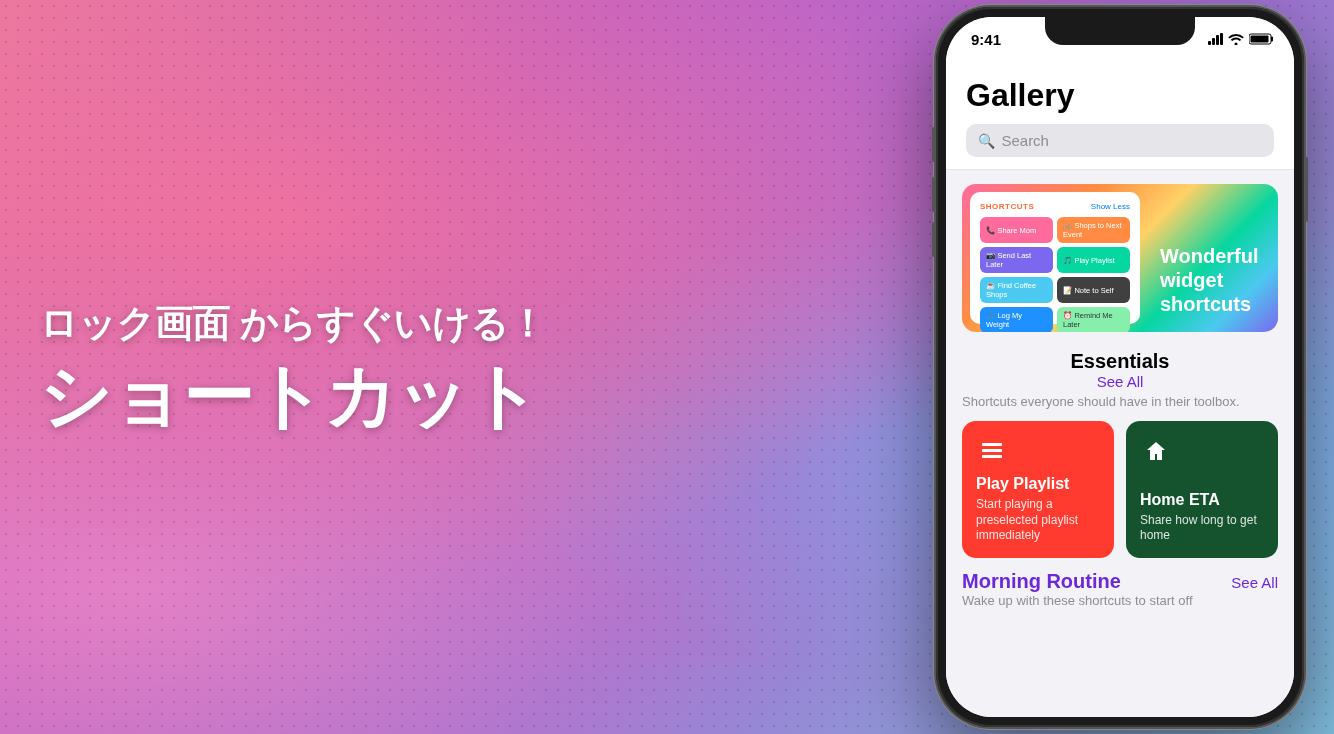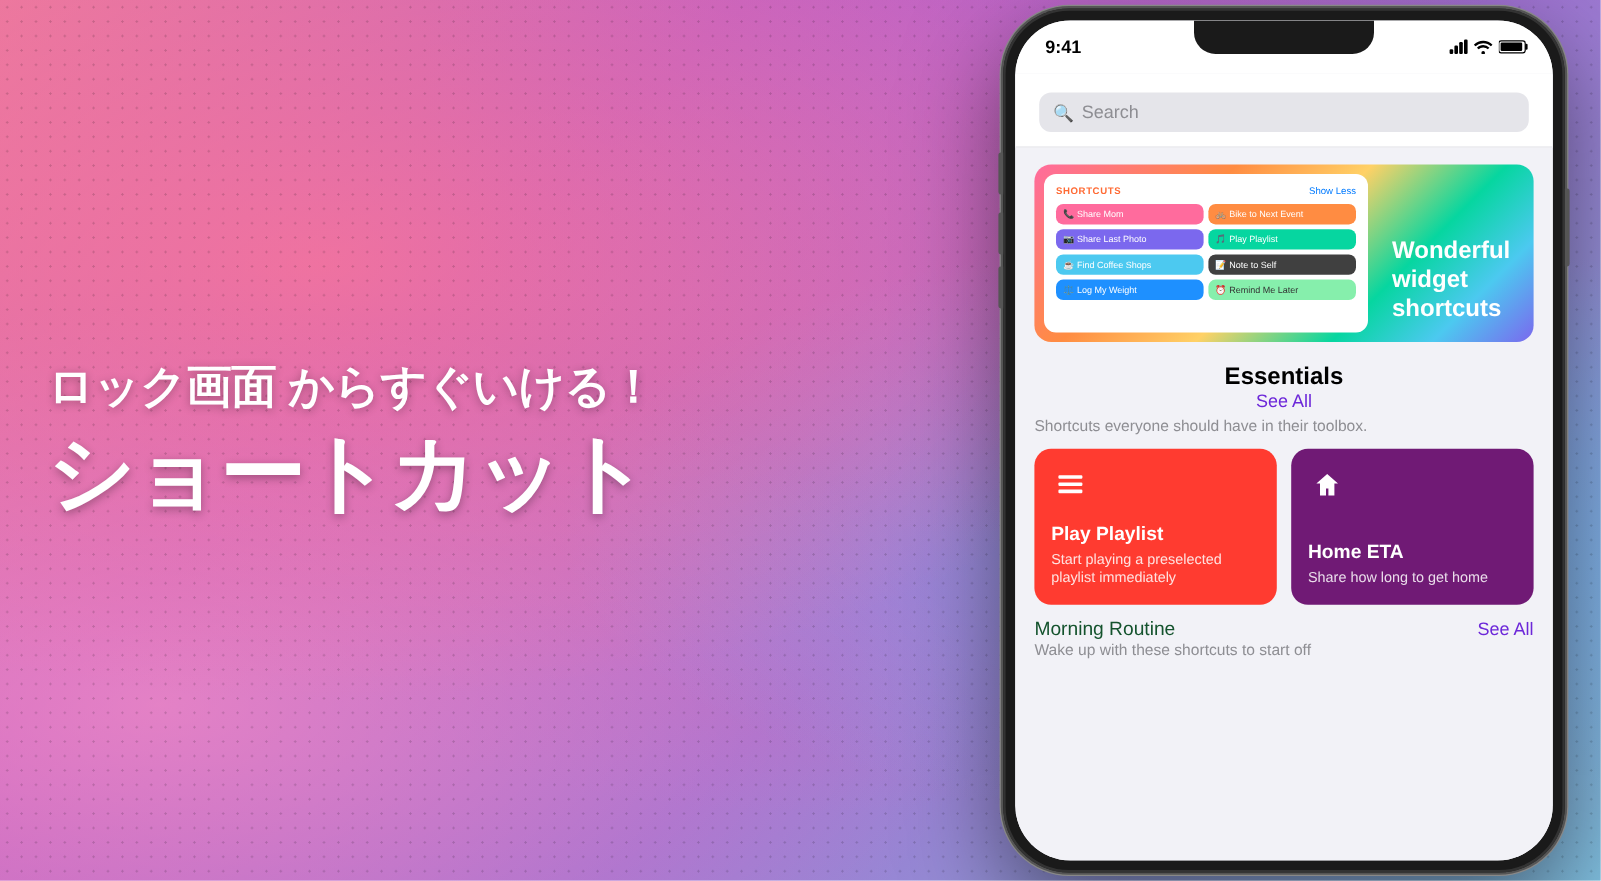--- a/index.html
+++ b/index.html
@@ -65,21 +65,21 @@
       position: absolute;
       right: 30px;
       top: 0;
       bottom: 0;
       display: flex;
       align-items: center;
       justify-content: center;
     }
 
     .phone-frame {
-      width: 468px;
+      width: 368px;
       height: 720px;
       background: #1a1a1a;
       border-radius: 55px;
       position: relative;
       box-shadow: 
         0 0 0 2px #555,
         0 0 0 3px #888,
         0 30px 80px rgba(0,0,0,0.5),
         inset 0 0 0 2px #333;
       overflow: visible;
@@ -337,21 +337,21 @@
       flex: 1;
       border-radius: 14px;
       padding: 14px;
       min-height: 130px;
       display: flex;
       flex-direction: column;
       justify-content: space-between;
     }
 
     .card-red { background: #ff3b30; }
-    .card-pink { background: #701a75; }
+    .card-pink { background: #14532d; }
 
     .card-icon {
       width: 32px;
       height: 32px;
       display: flex;
       align-items: center;
       justify-content: center;
       font-size: 16px;
       color: white;
       margin-bottom: 8px;
@@ -375,23 +375,23 @@
       padding: 4px 16px 8px;
     }
 
     .morning-header {
       display: flex;
       justify-content: space-between;
       align-items: baseline;
     }
 
     .morning-title {
-      font-size: 16px;
-      font-weight: 400;
-      color: #14532d;
+      font-size: 20px;
+      font-weight: 700;
+      color: #6d28d9;
     }
 
     .morning-desc {
       font-size: 13px;
       color: #8e8e93;
     }
 
     
     .signal-bars {
       display: inline-flex;
@@ -442,38 +442,39 @@
             <rect x="0" y="1" width="22" height="10" rx="2" ry="2" fill="none" stroke="#000" stroke-width="1"></rect>
             <rect x="22" y="3.5" width="2" height="5" rx="1" fill="#000"></rect>
             <rect x="1.5" y="2.5" width="18" height="7" rx="1" fill="#000"></rect>
           </svg>
         </div>
       </div>
 
       <div class="screen-content">
 
         <div class="gallery-header">
+          <div class="gallery-title">Gallery</div>
           <div class="search-bar">
             <span class="search-icon-inner">🔍</span>
             <span class="search-text">Search</span>
           </div>
         </div>
 
         <div class="scroll-area">
 
           <div class="widget-banner">
             <div class="widget-banner-left">
               <div class="widget-shortcuts-header">
                 <span class="shortcuts-label">SHORTCUTS</span>
                 <span class="show-less">Show Less</span>
               </div>
               <div class="shortcut-grid">
                 <div class="shortcut-item pink">📞 Share Mom</div>
-                <div class="shortcut-item orange">🚲 Bike to Next Event</div>
-                <div class="shortcut-item purple">📷 Share Last Photo</div>
+                <div class="shortcut-item orange">🚲 Shops to Next Event</div>
+                <div class="shortcut-item purple">📷 Send Last Later</div>
                 <div class="shortcut-item green">🎵 Play Playlist</div>
                 <div class="shortcut-item teal">☕ Find Coffee Shops</div>
                 <div class="shortcut-item red">📝 Note to Self</div>
                 <div class="shortcut-item blue">⚖️ Log My Weight</div>
                 <div class="shortcut-item yellow-green">⏰ Remind Me Later</div>
               </div>
             </div>
             <div class="widget-banner-right">
               <div class="widget-text">Wonderful widget shortcuts</div>
             </div>

